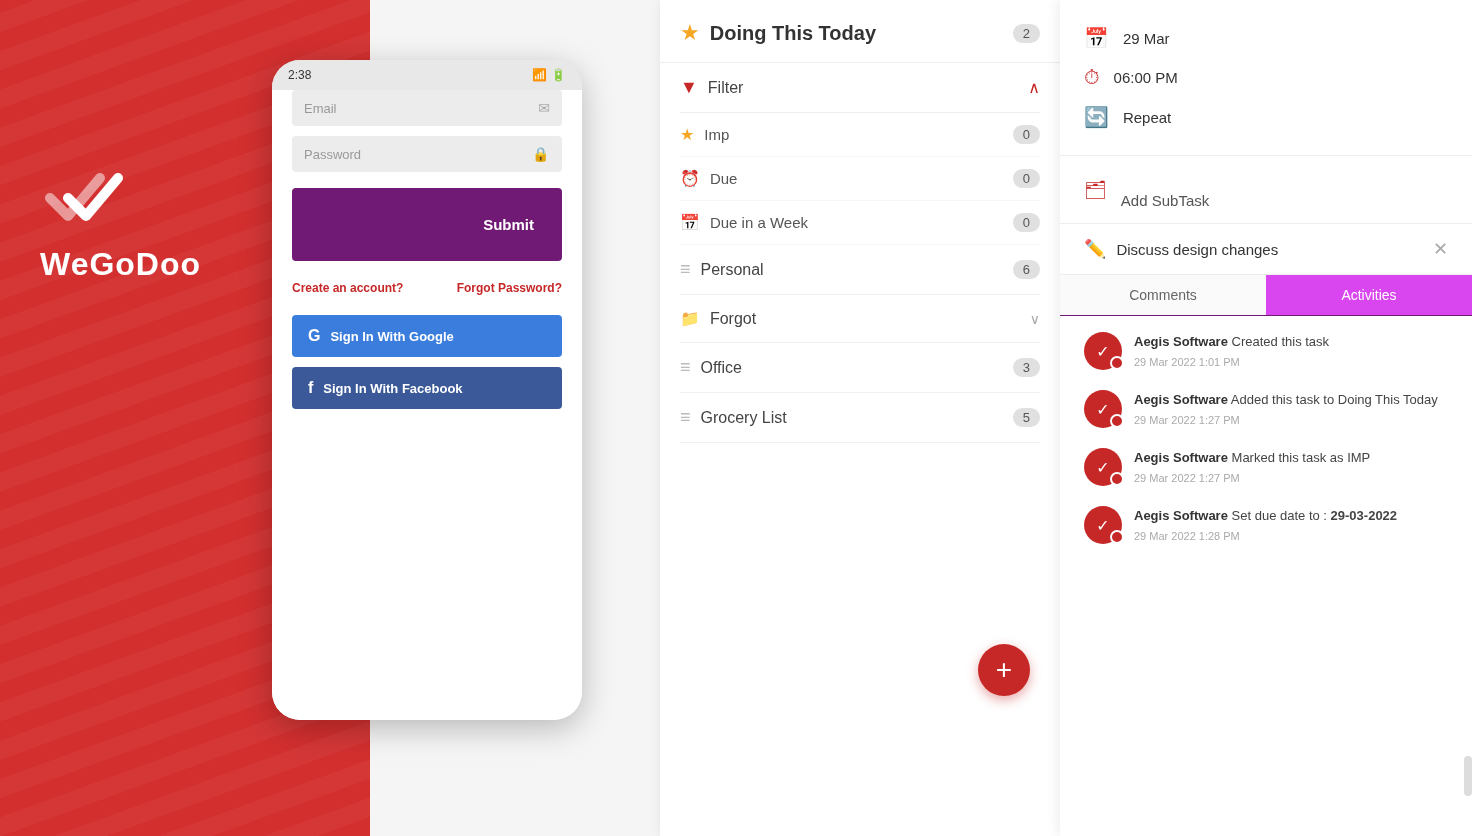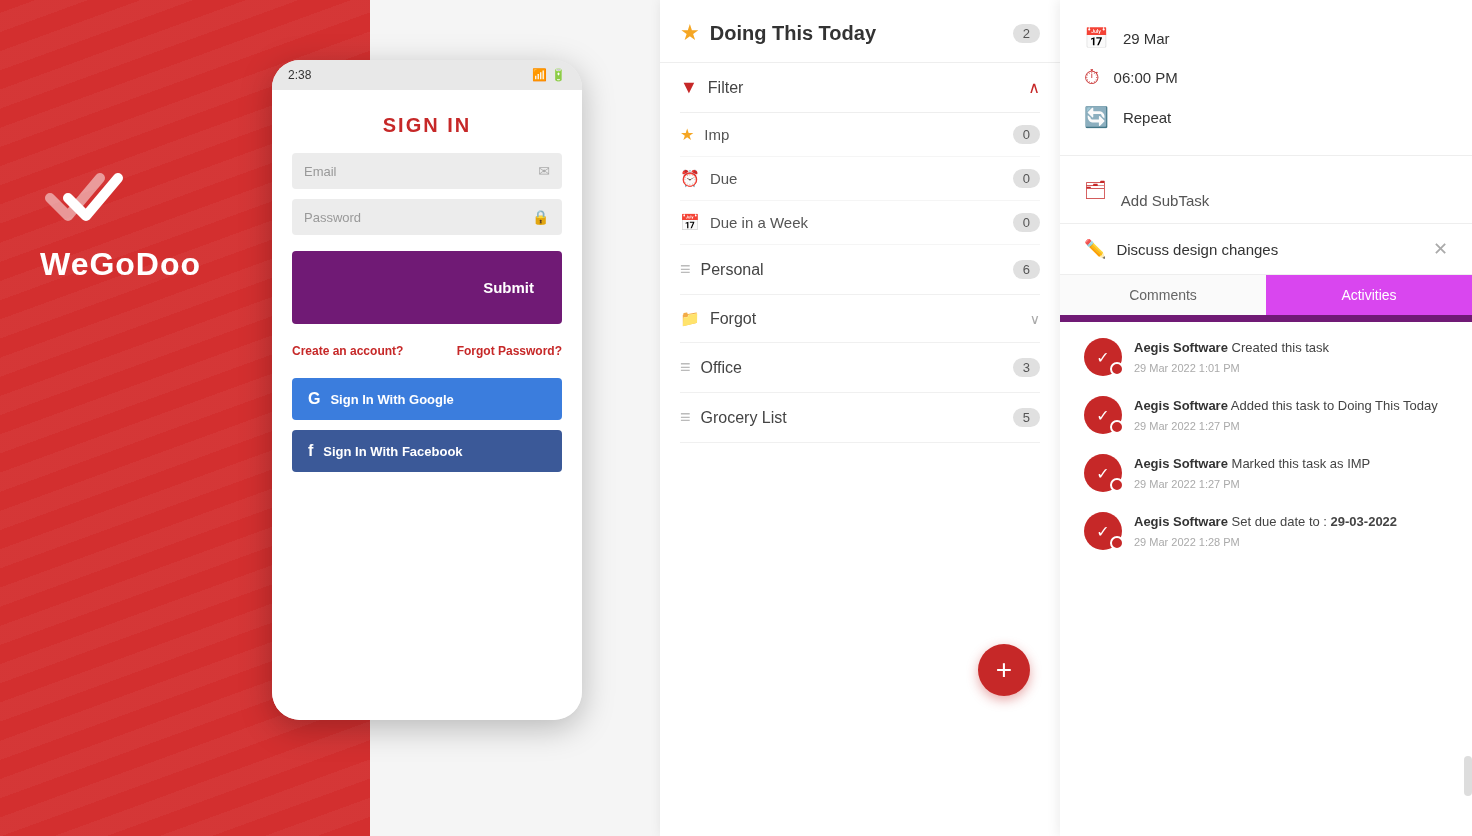--- a/index.html
+++ b/index.html
@@ -320,21 +320,21 @@
       align-items: center;
       gap: 10px;
     }
     .discuss-icon { color: #c62828; font-size: 18px; }
     .discuss-title { font-size: 15px; font-weight: 500; color: #333; }
     .close-x { color: #aaa; font-size: 18px; cursor: pointer; }
 
     
     .detail-tabs {
       display: flex;
-      border-bottom: 7px solid #701a75;
+      border-bottom: 1px solid #701a75;
     }
     .tab-btn {
       flex: 1;
       padding: 12px 0;
       text-align: center;
       font-size: 14px;
       font-weight: 500;
       cursor: pointer;
       border: none;
       background: none;
@@ -407,21 +407,20 @@
 
 <div class="phone-mockup">
   <div class="phone-status-bar">
     <span>2:38</span>
     <div class="phone-status-icons">
       <span>📶</span>
       <span>🔋</span>
     </div>
   </div>
   <div class="phone-content">
-    <div class="sign-in-title">SIGN IN</div>
     <div class="phone-form">
       <div class="phone-input">
         <span style="color:#999;font-size:13px;">Email</span>
         <span class="phone-input-icon">✉</span>
       </div>
       <div class="phone-input">
         <span style="color:#999;font-size:13px;">Password</span>
         <span class="phone-input-icon">🔒</span>
       </div>
       <div class="phone-submit">Submit</div>

